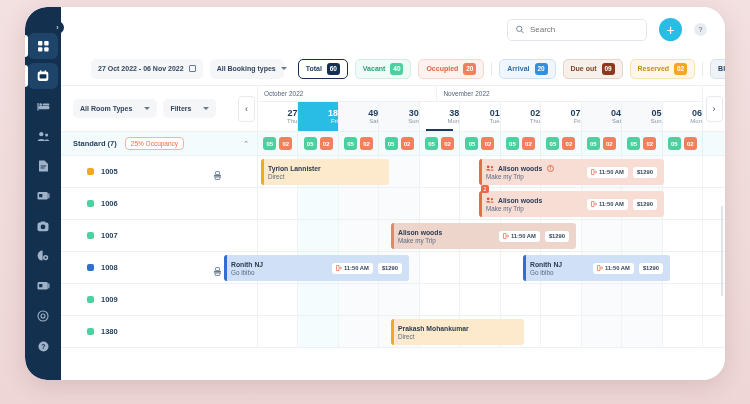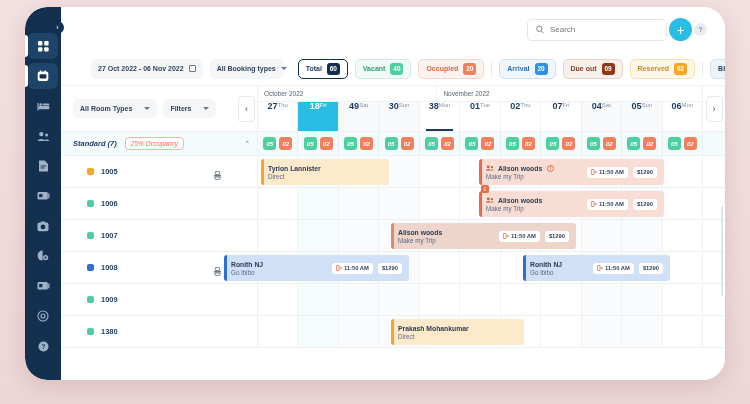--- a/index.html
+++ b/index.html
@@ -60,21 +60,21 @@
     background: #fff; display: flex; align-items: center;
   }
   .logo { margin-left: 30px; display: flex; align-items: center; gap: 3px; }
   .logo-mark { width: 17px; height: 17px; position: relative; }
   .logo-text { font-size: 11px; font-weight: 700; letter-spacing: -.3px; }
   .lt-on { color: #f5a623; }
   .lt-hotel { color: #1b4a7a; }
   .lt-pro { color: #f5a623; }
   .hdr-right {
     margin-left: auto; display: flex; align-items: center;
-    gap: 2px; margin-right: 18px;
+    gap: 12px; margin-right: 18px;
   }
   .search-box {
     width: 140px; height: 22px; border: 1px solid #e2e6ec;
     border-radius: 5px; display: flex; align-items: center;
     gap: 6px; padding: 0 8px; background: #fff;
   }
   .search-box input {
     border: none; outline: none; font-size: 8px; color: #8c96a5;
     font-family: "Liberation Sans", sans-serif; width: 100%;
     background: transparent;
@@ -133,35 +133,35 @@
     font-size: 9px; color: #33455e; cursor: pointer; flex: 0 0 17px;
   }
   .days-wrap { flex: 1; display: flex; flex-direction: column; position: relative; }
   .month-row { height: 16px; display: flex; border-bottom: 1px solid #eef1f4; }
   .month-lbl {
     font-size: 6.5px; color: #55637a; padding-left: 6px;
     display: flex; align-items: center; border-right: 1px solid #eef1f4;
   }
   .day-row { flex: 1; display: flex; }
   .day {
-    flex: 1; display: flex; flex-direction: row;
-    align-items: flex-start; justify-content: center;
+    flex: 1; display: flex; flex-direction: column;
+    align-items: flex-end; justify-content: center;
     border-right: 1px solid #eef1f4; position: relative;
   }
   .day-num { font-size: 9px; font-weight: 700; color: #1f3b5c; line-height: 1.1; }
   .day-dow { font-size: 6px; color: #8c96a5; }
   .day.weekend { background: #f7f9fb; }
   .day.active { background: #29bde5; }
   .day.active .day-num, .day.active .day-dow { color: #fff; }
   .day.today::after {
     content: ""; position: absolute; left: 6px; right: 6px; bottom: 0;
     height: 2px; background: #1f3b5c;
   }
   
-  .grp-row { display: flex; height: 24px; background: #f3fbfd; border-bottom: 1px solid #e9f4f7; font-style: italic; }
+  .grp-row { display: flex; height: 24px; background: #f3fbfd; border-bottom: 1px solid #e9f4f7; }
   .grp-left {
     width: 197px; flex: 0 0 197px; display: flex; align-items: center;
     gap: 8px; padding-left: 12px; border-right: 1px solid #eef1f4;
   }
   .grp-name { font-size: 7.5px; font-weight: 700; color: #1f3b5c; }
   .occ-badge {
     font-size: 6.5px; color: #f06a4d; border: 1px solid #f6b3a3;
     border-radius: 4px; padding: 2px 5px; background: #fff;
   }
   .caret-up { font-size: 7px; color: #6b7890; margin-left: auto; margin-right: 8px; }

